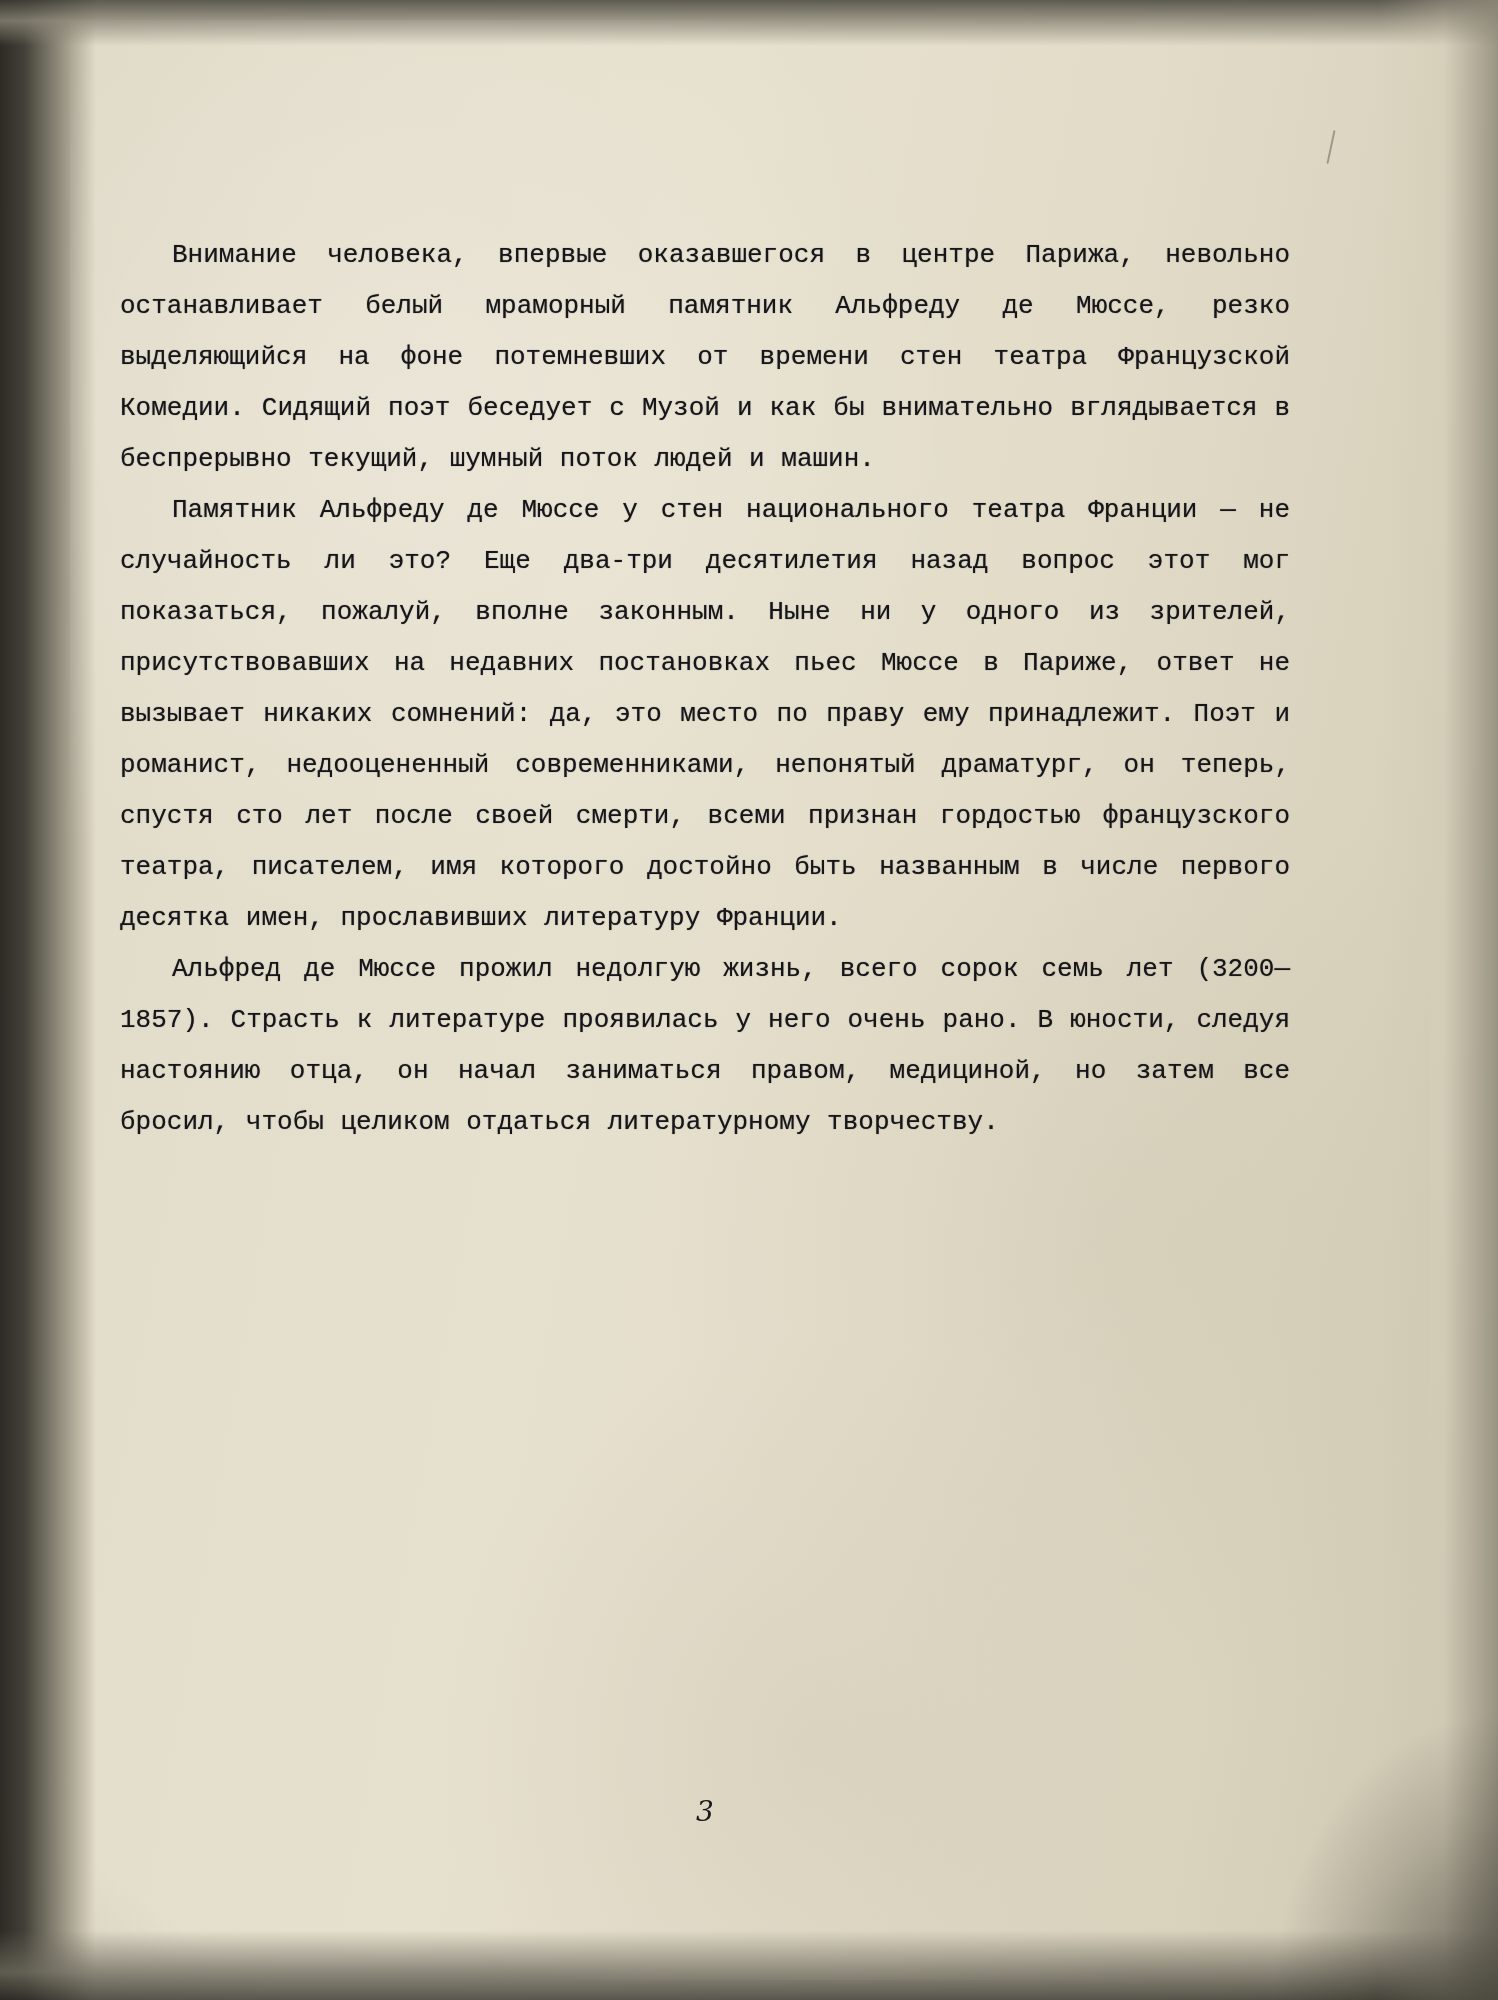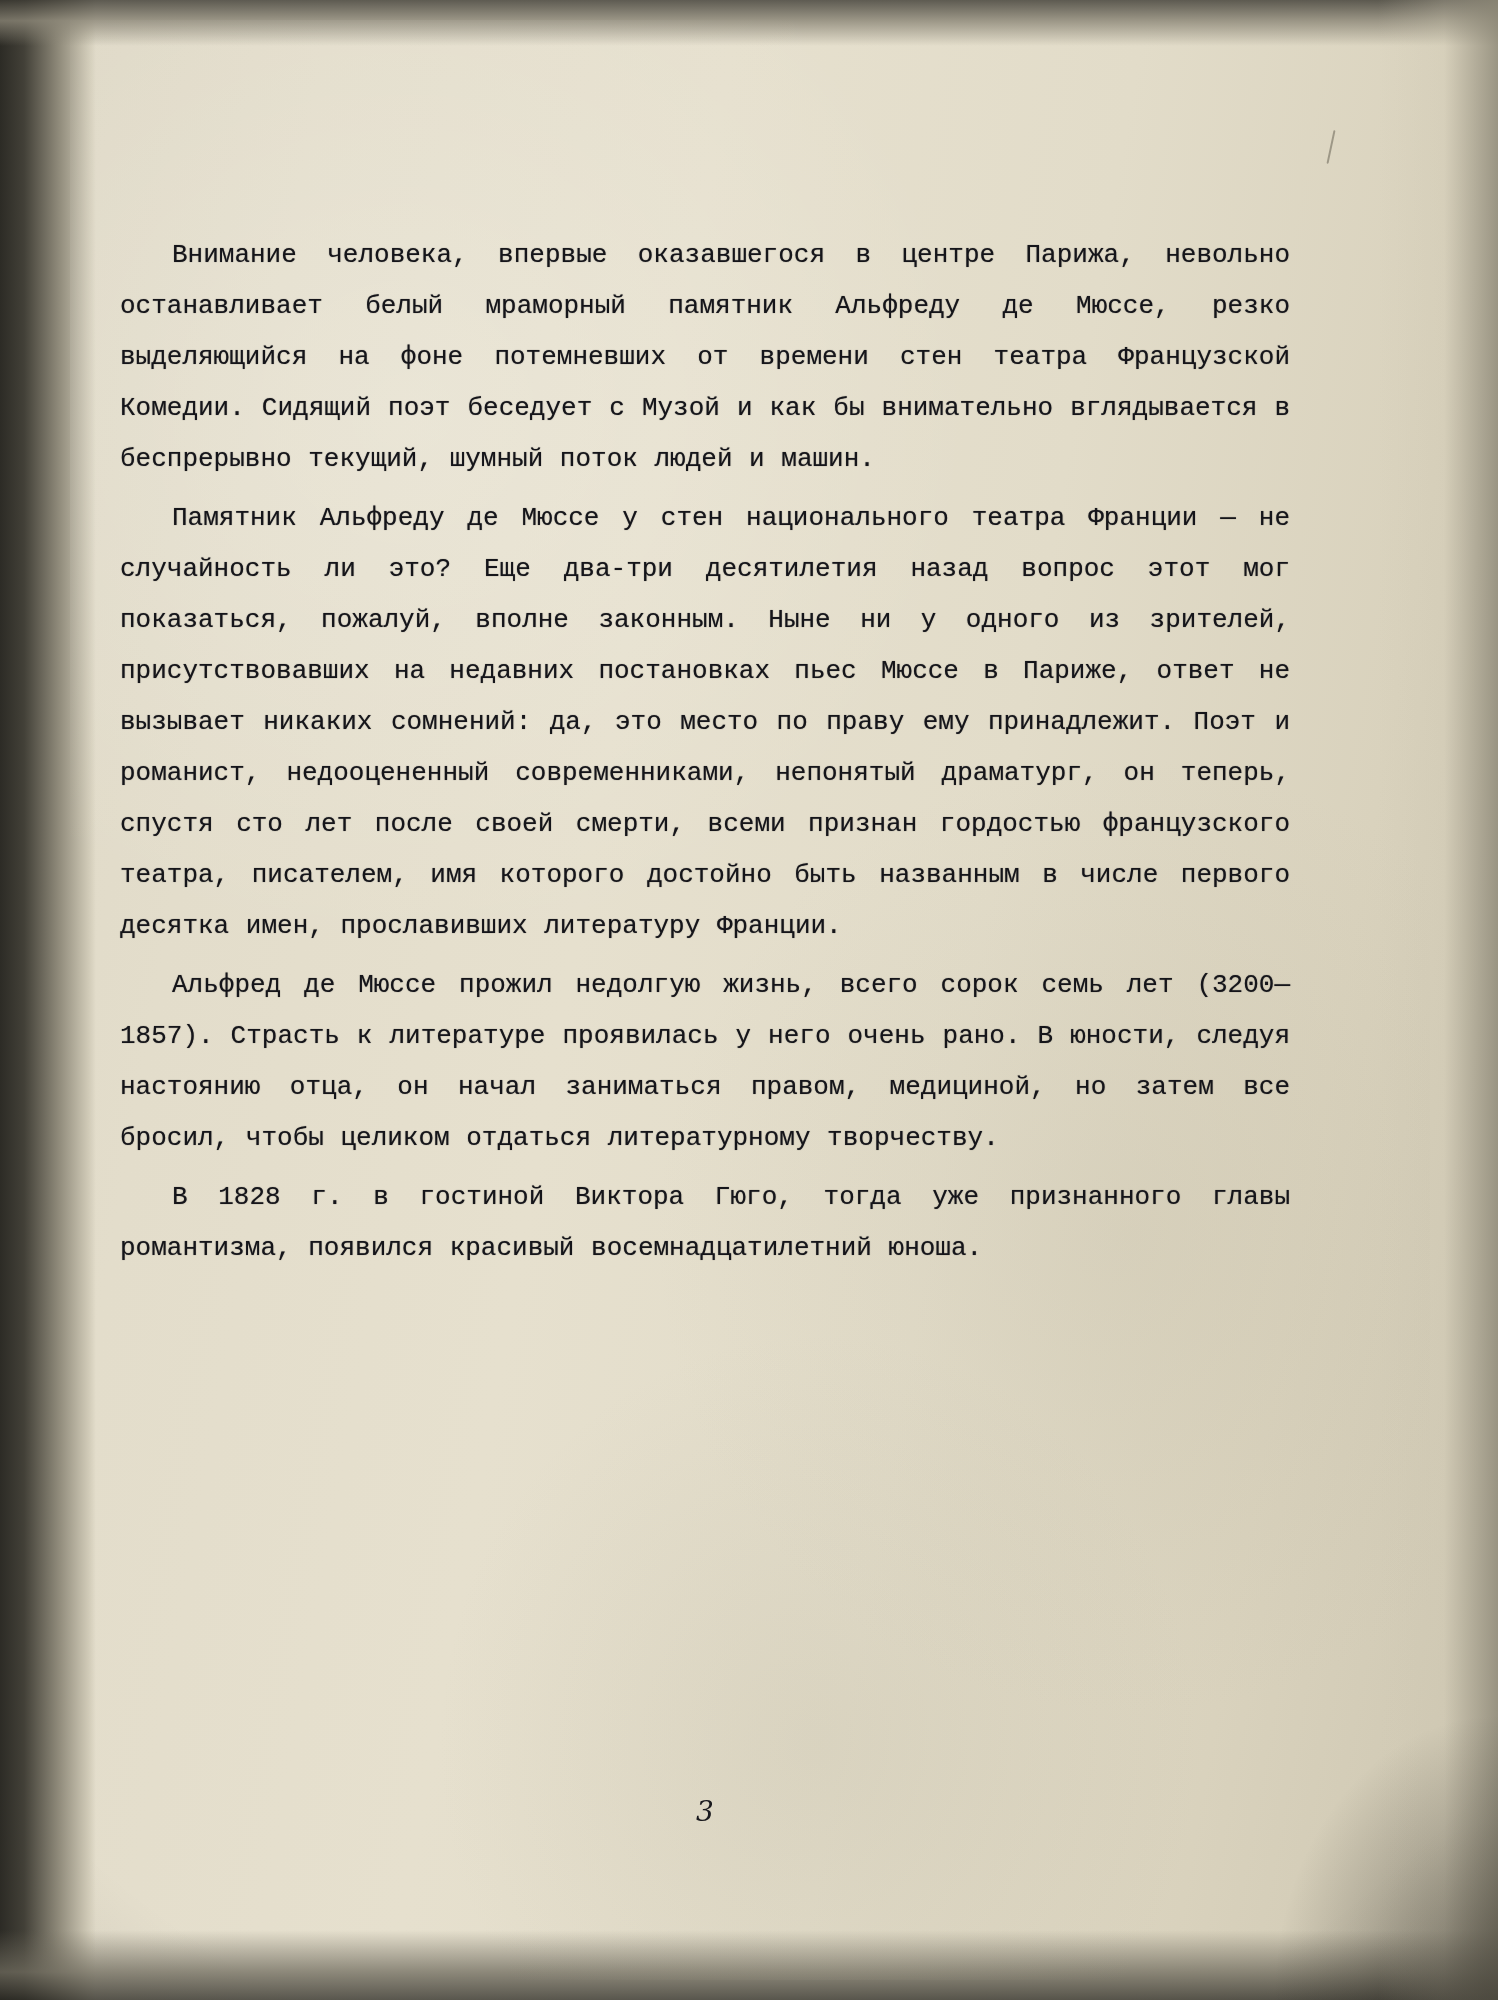--- a/index.html
+++ b/index.html
@@ -108,21 +108,21 @@
     margin: 0;
     font-size: 26px;
     line-height: 51px;
     text-align: justify;
     text-indent: 52px;
     font-family: Liberation Mono, monospace;
     color: #15151a;
     text-shadow: 0 0 1.1px rgba(25,25,30,0.55);
     word-spacing: 1px;
   }
-  p.para + p.para { margin-top: 8px; }
+  p.para + p.para { margin-top: 0; }
 
   .page-number {
     position: absolute;
     left: 0;
     top: 1565px;
     width: 1170px;
     text-align: center;
     font-family: "DejaVu Serif", serif;
     font-style: italic;
     font-size: 28px;
@@ -139,17 +139,16 @@
   <div id="right-edge"></div>
   <div id="corner-shadow"></div>
   <div id="paper-grain"></div>
   <div id="stray-mark"></div>
 
   <div id="text-block">
 
     <p class="para">Внимание человека, впервые оказавшегося в центре Парижа, невольно останавливает белый мраморный памятник Альфреду де Мюссе, резко выделяющийся на фоне потемневших от времени стен театра Французской Комедии. Сидящий поэт беседует с Музой и как бы внимательно вглядывается в беспрерывно текущий, шумный поток людей и машин.</p>
     <p class="para">Памятник Альфреду де Мюссе у стен национального театра Франции — не случайность ли это? Еще два-три десятилетия назад вопрос этот мог показаться, пожалуй, вполне законным. Ныне ни у одного из зрителей, присутствовавших на недавних постановках пьес Мюссе в Париже, ответ не вызывает никаких сомнений: да, это место по праву ему принадлежит. Поэт и романист, недооцененный современниками, непонятый драматург, он теперь, спустя сто лет после своей смерти, всеми признан гордостью французского театра, писателем, имя которого достойно быть названным в числе первого десятка имен, прославивших литературу Франции.</p>
     <p class="para">Альфред де Мюссе прожил недолгую жизнь, всего сорок семь лет (3200—1857). Страсть к литературе проявилась у него очень рано. В юности, следуя настоянию отца, он начал заниматься правом, медициной, но затем все бросил, чтобы целиком отдаться литературному творчеству.</p>
-    <p class="para">В 1828 г. в гостиной Виктора Гюго, тогда уже признанного главы романтизма, появился красивый восемнадцатилетний юноша.</p>
 
     <div class="page-number">3</div>
   </div>
 </div>
 
 </body></html>

